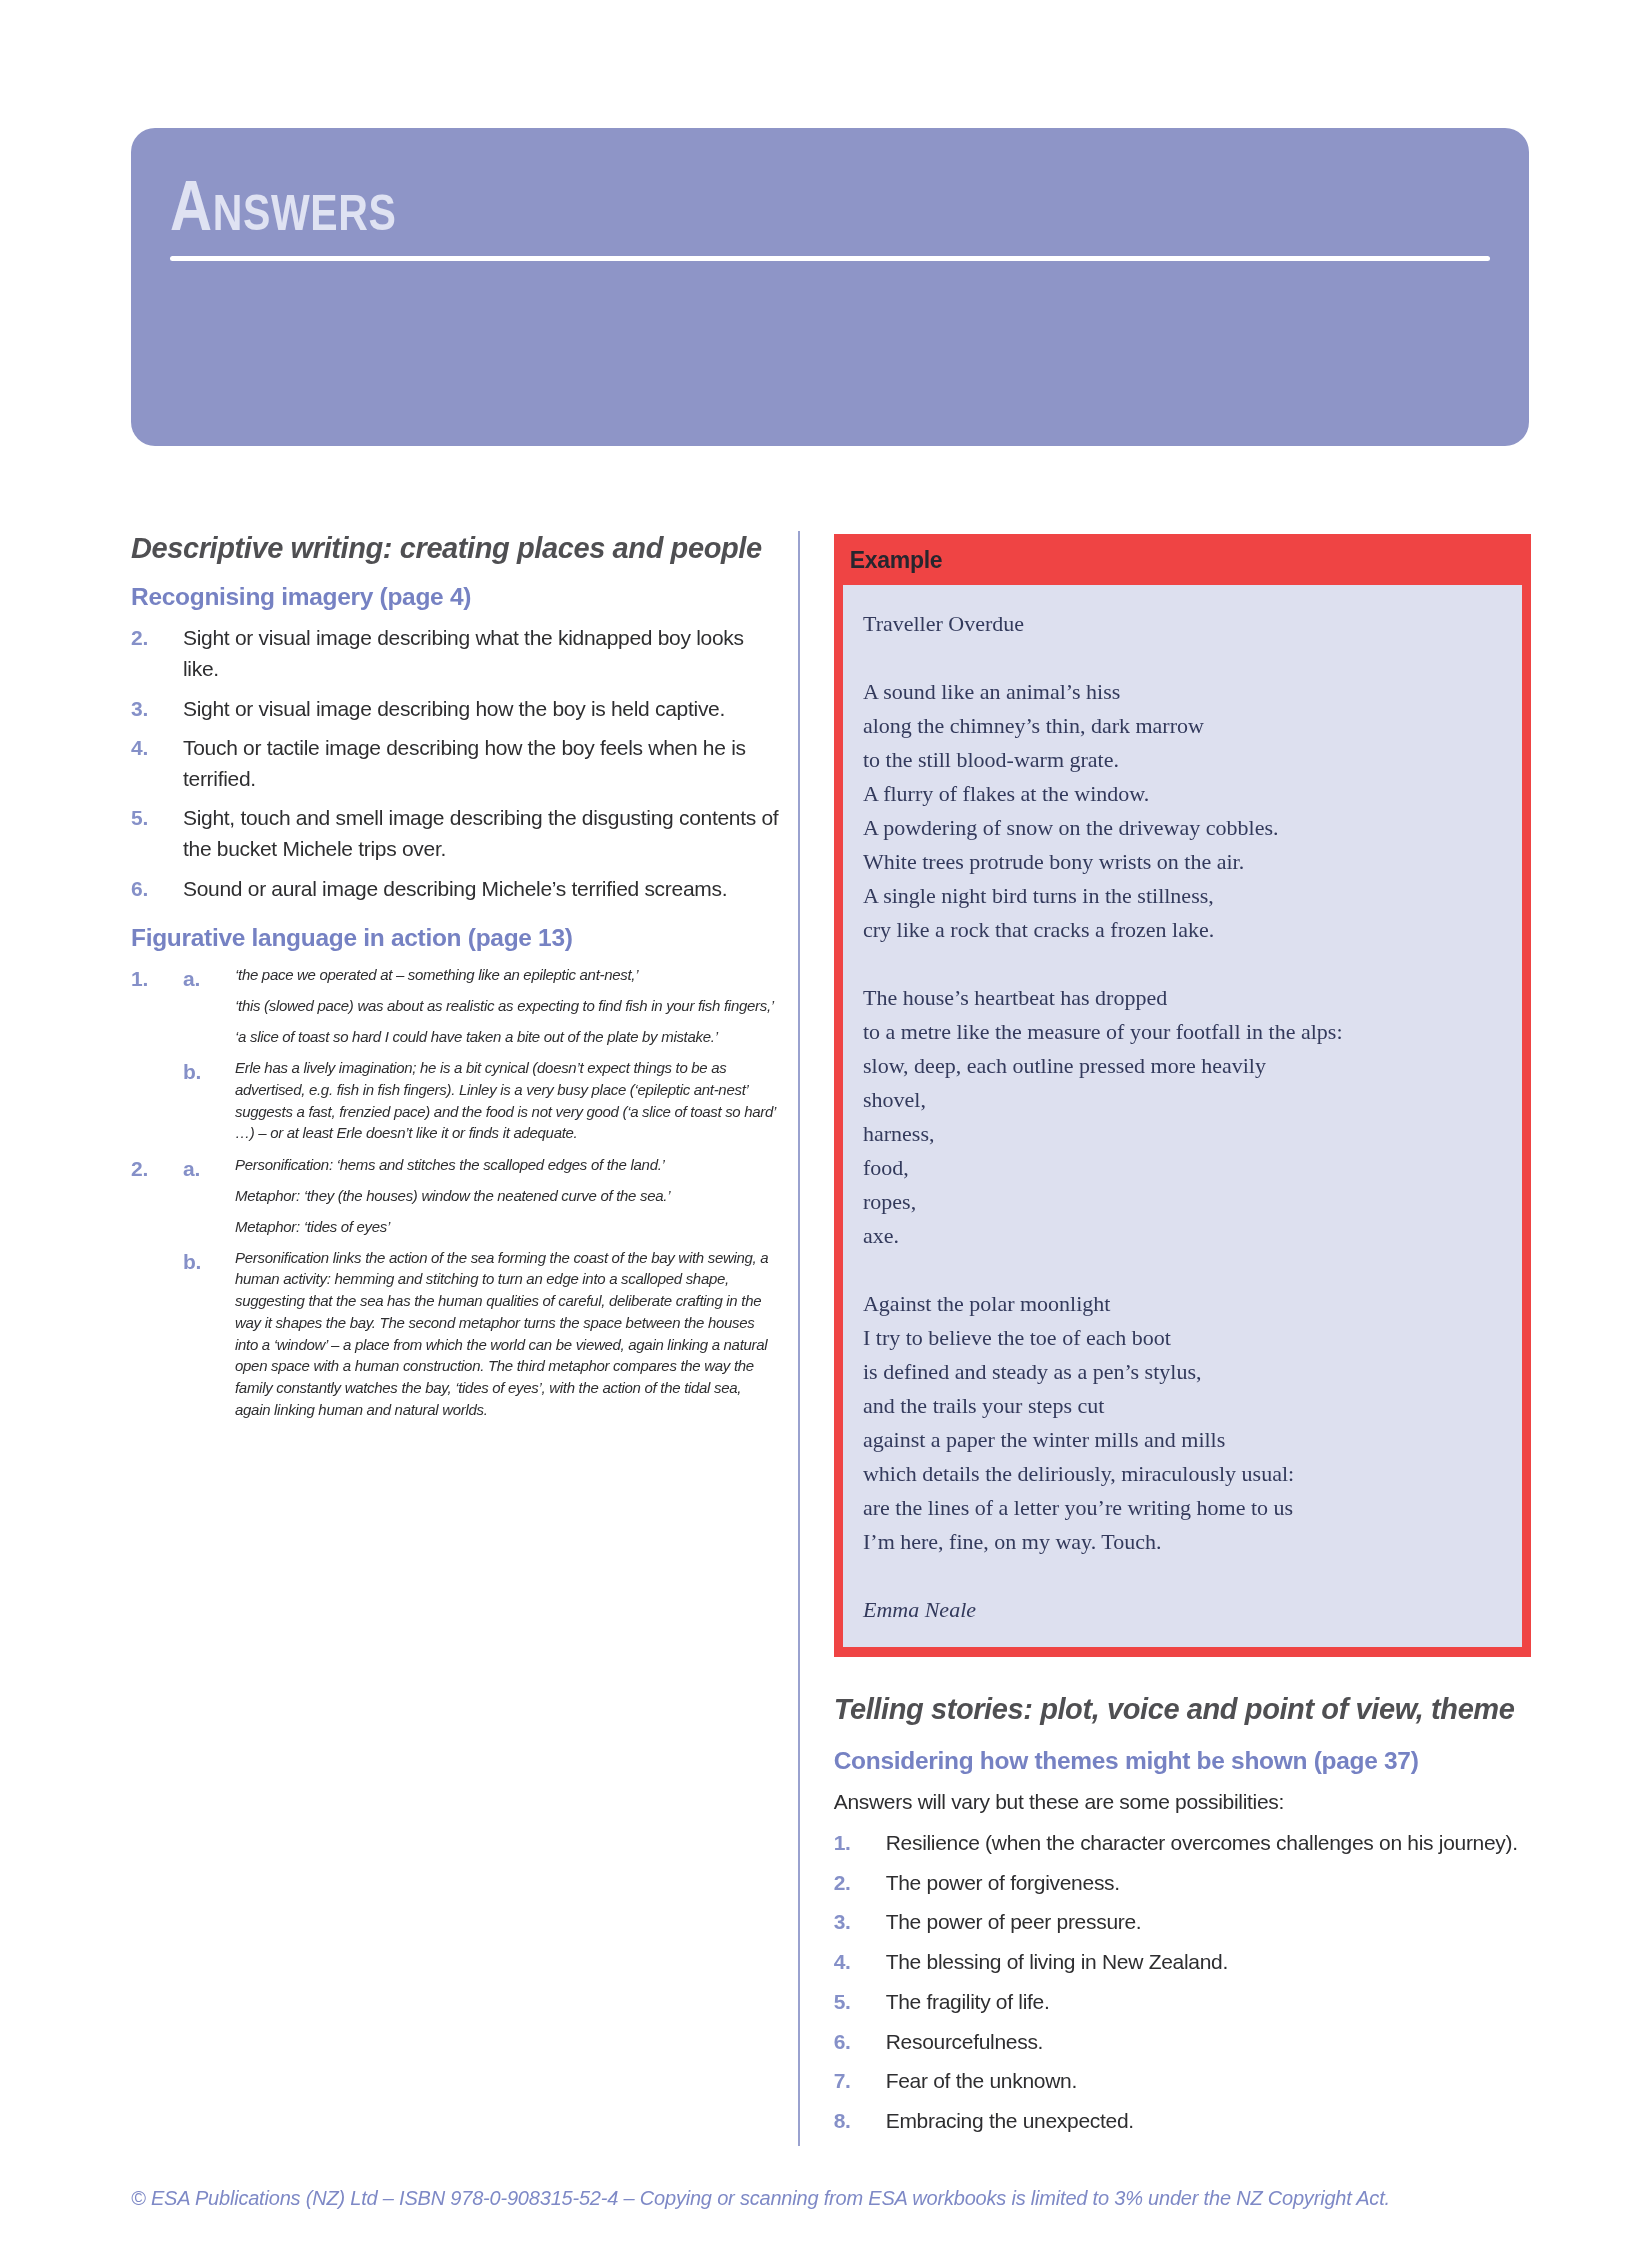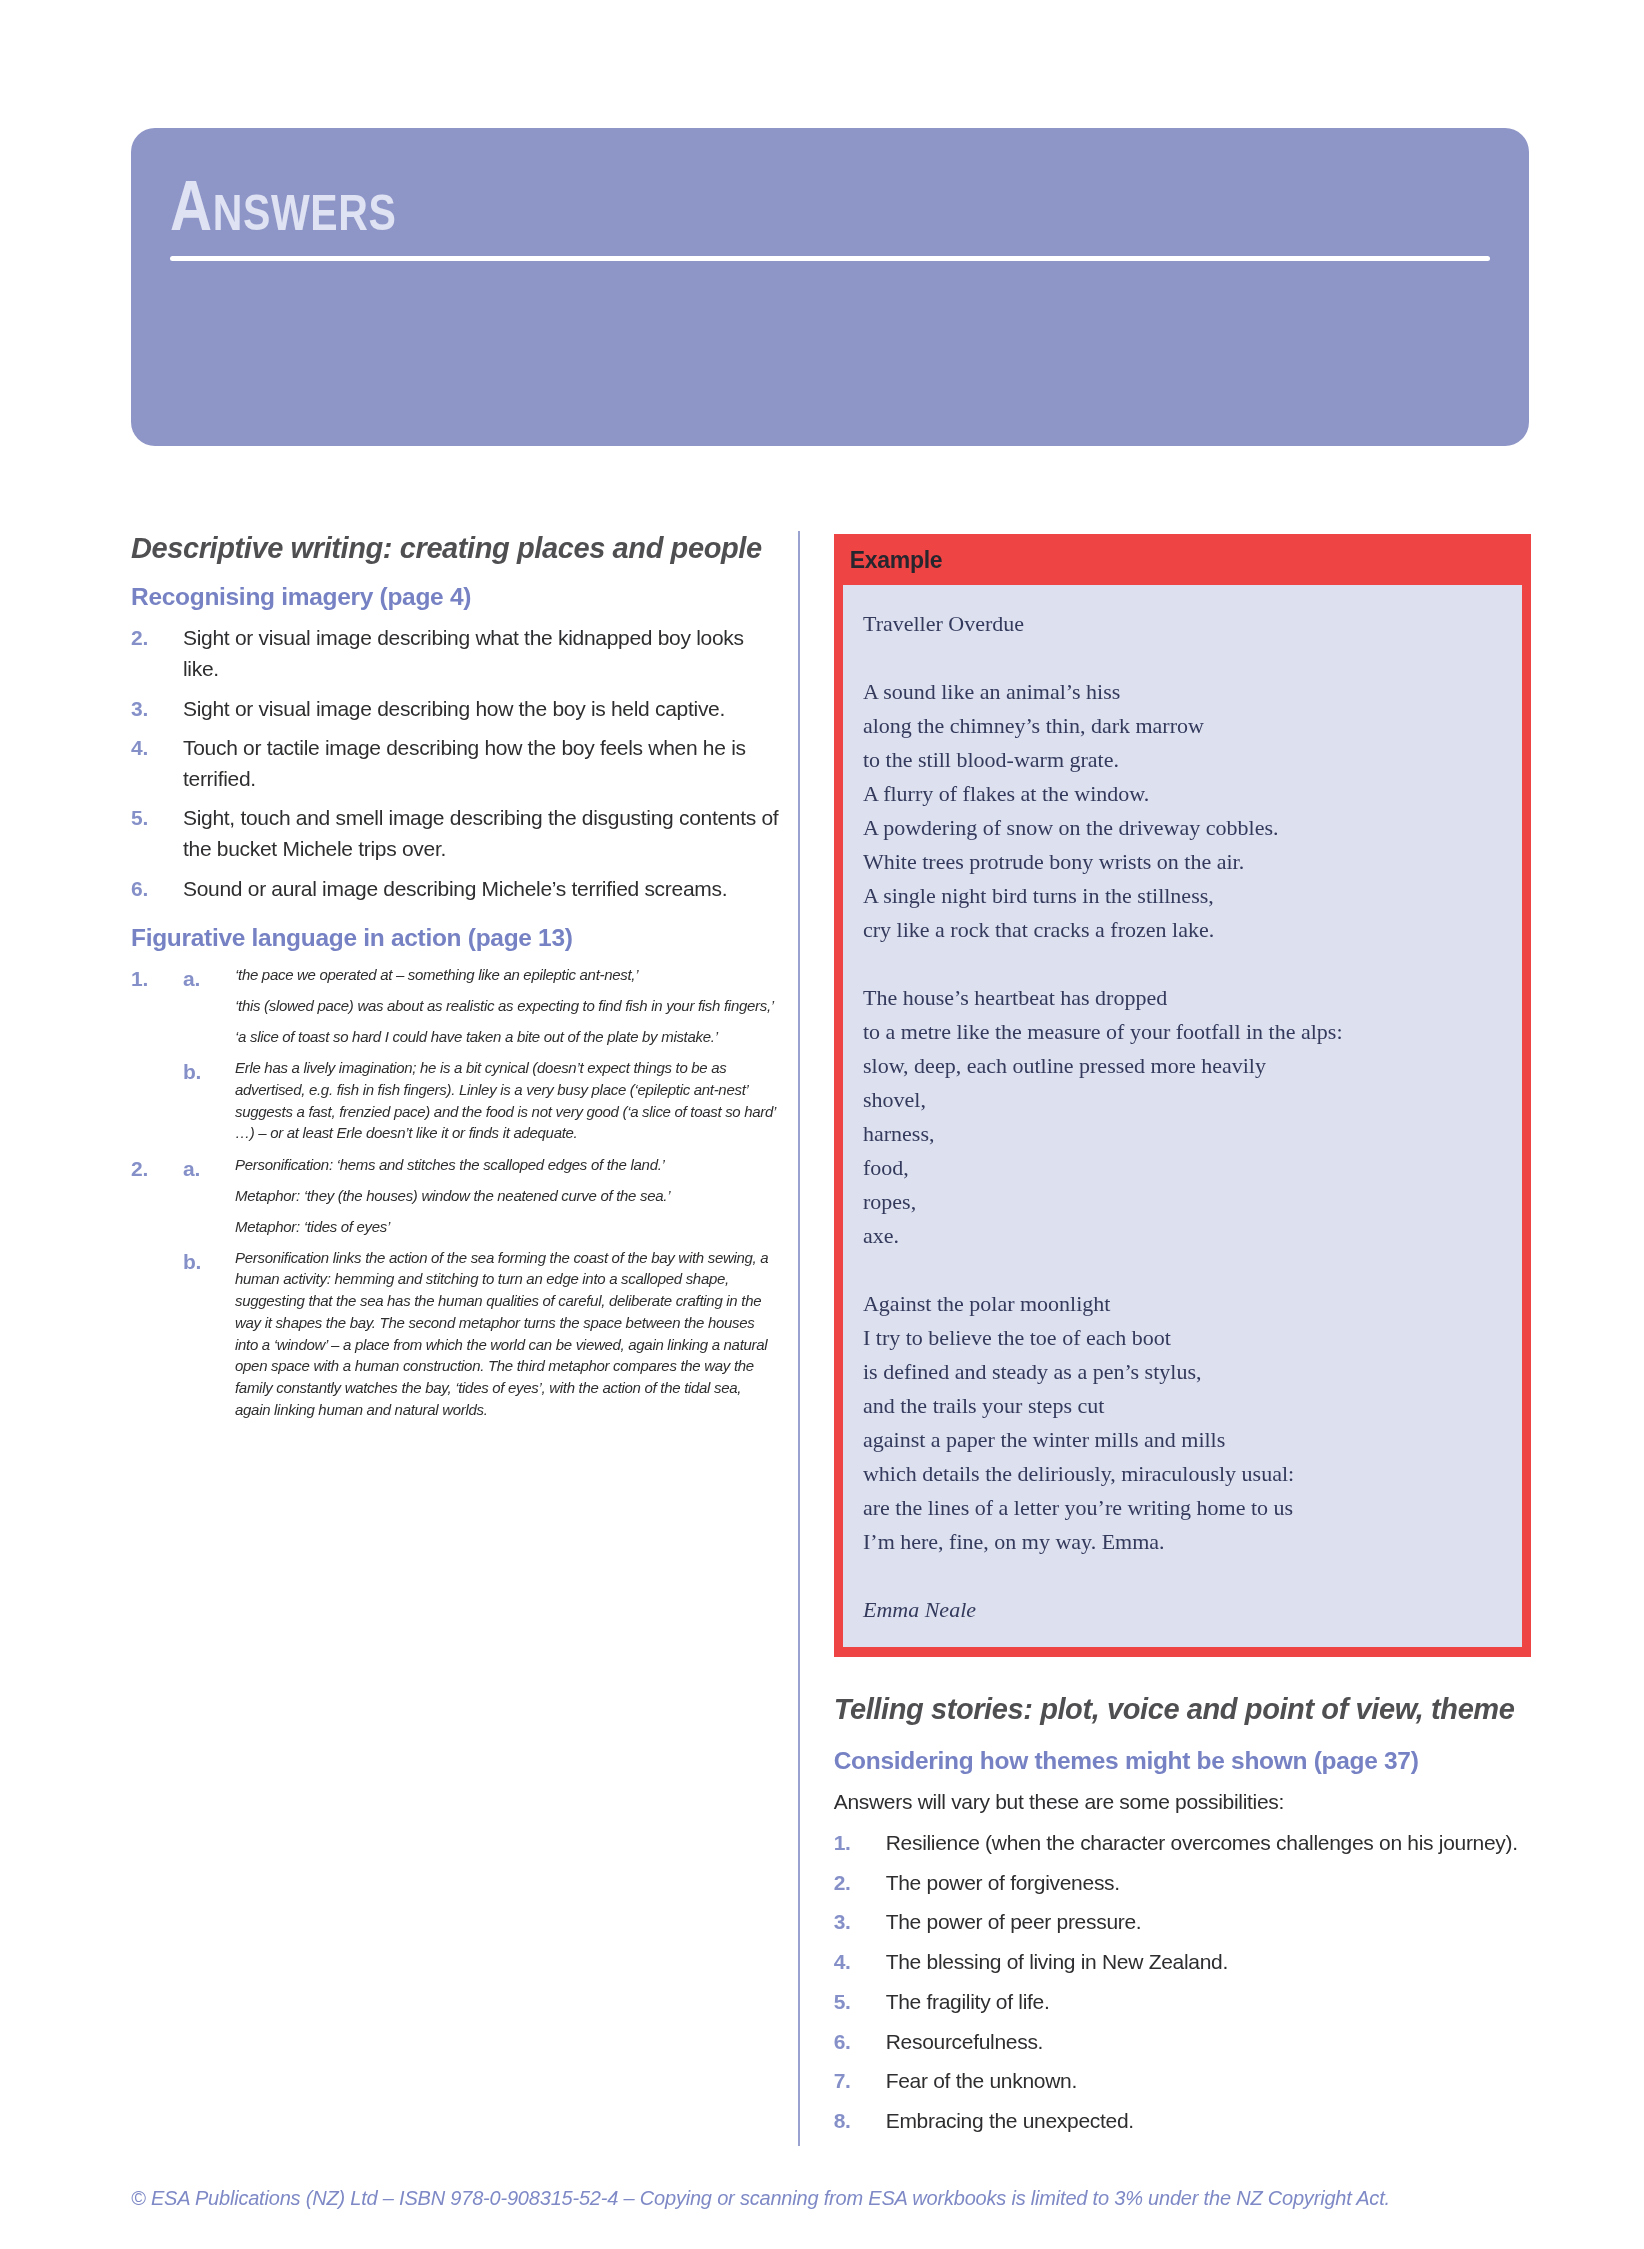--- a/index.html
+++ b/index.html
@@ -184,21 +184,21 @@
           </div>
 
           <div class="stanza">
             <div class="poem-line">Against the polar moonlight</div>
             <div class="poem-line">I try to believe the toe of each boot</div>
             <div class="poem-line">is defined and steady as a pen’s stylus,</div>
             <div class="poem-line">and the trails your steps cut</div>
             <div class="poem-line">against a paper the winter mills and mills</div>
             <div class="poem-line">which details the deliriously, miraculously usual:</div>
             <div class="poem-line">are the lines of a letter you’re writing home to us</div>
-            <div class="poem-line">I’m here, fine, on my way. Emma.</div>
+            <div class="poem-line">I’m here, fine, on my way. Touch.</div>
           </div>
 
           <div class="poem-author">Emma Neale</div>
         </div>
       </div>
     </div>
 
     <div class="section-title">Telling stories: plot, voice and point of view, theme</div>
 
     <div class="sub-heading">Considering how themes might be shown (page 37)</div>

